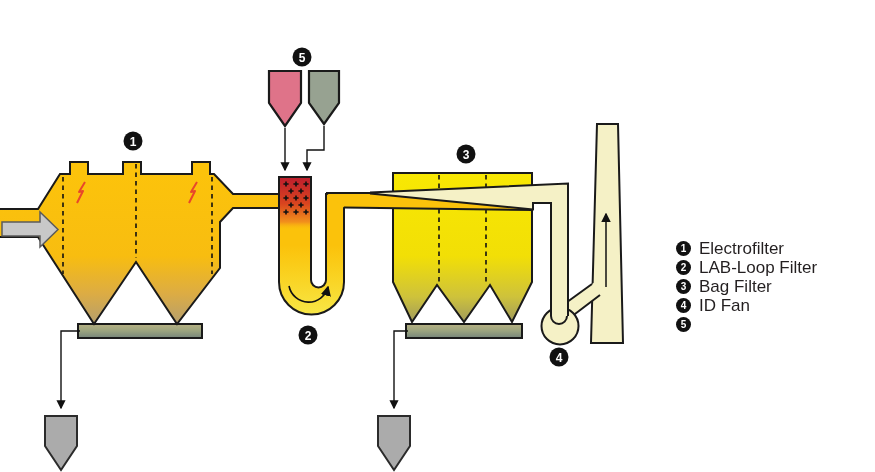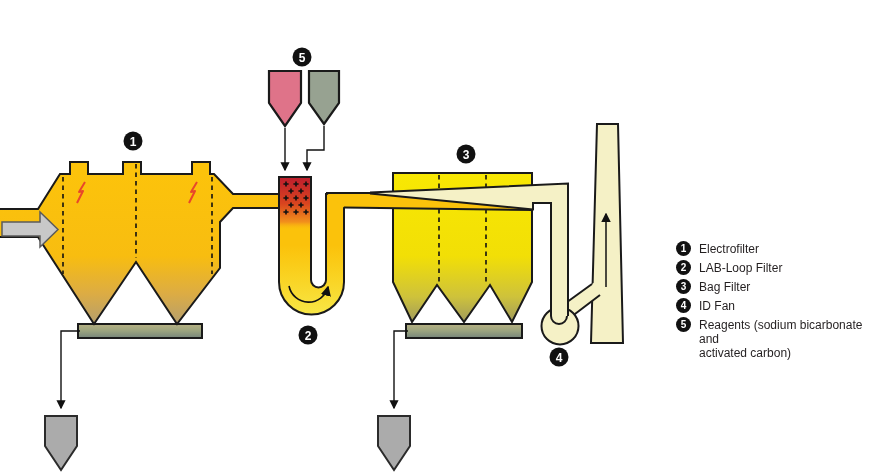--- a/index.html
+++ b/index.html
@@ -3,21 +3,21 @@
 <meta charset="utf-8">
 <style>
   html,body{margin:0;padding:0;background:#ffffff;}
   #stage{position:relative;width:875px;height:472px;background:#ffffff;overflow:hidden;
          font-family:"Liberation Sans", sans-serif;}
   #stage svg{position:absolute;left:0;top:0;}
   .legend{position:absolute;left:676px;top:241px;width:196px;}
   .legend-row{display:flex;align-items:flex-start;gap:8px;margin-bottom:4px;min-height:15px;}
   .legend-badge{width:15px;height:15px;border-radius:50%;background:#111;color:#fff;
                 font-size:10px;font-weight:bold;line-height:15px;text-align:center;flex:0 0 15px;}
-  .legend-label{font-size:12px;line-height:14px;color:#231F20;white-space:pre-line;padding-top:1px;}
+  .legend-label{font-size:17px;line-height:14px;color:#231F20;white-space:pre-line;padding-top:1px;}
 </style>
 </head>
 <body>
 
 <div id="stage">
 
 <svg width="875" height="472" viewBox="0 0 875 472">
   <defs>
     <marker id="arr" viewBox="0 0 10 10" refX="8.5" refY="5" markerWidth="6.5" markerHeight="6.5" orient="auto">
       <path d="M0,0 L10,5 L0,10 z" fill="#111"></path>
@@ -145,18 +145,16 @@
   <div class="legend-row">
     <div class="legend-badge">3</div>
     <div class="legend-label">Bag Filter</div>
   </div>
   <div class="legend-row">
     <div class="legend-badge">4</div>
     <div class="legend-label">ID Fan</div>
   </div>
   <div class="legend-row">
     <div class="legend-badge">5</div>
-    <div class="legend-label">Reagents (sodium bicarbonate and
-activated carbon)</div>
   </div>
 </div>
 
 </div>
 
 </body></html>

